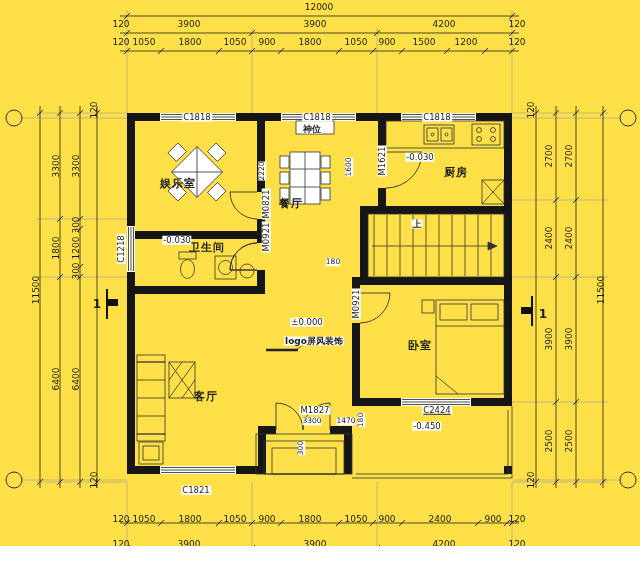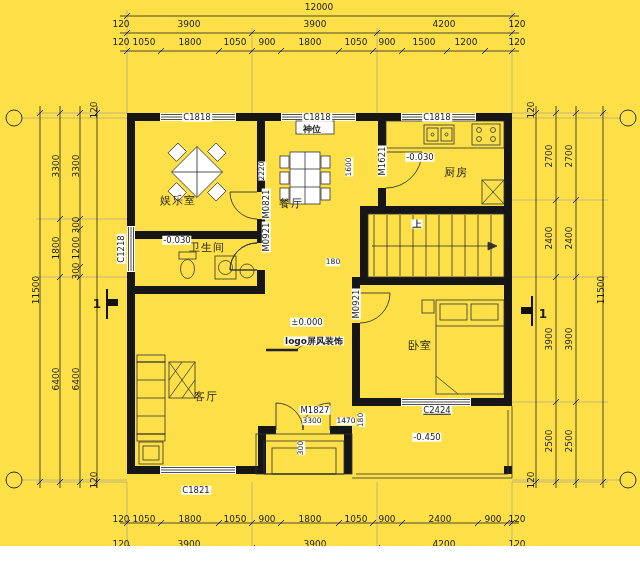--- a/index.html
+++ b/index.html
@@ -3,21 +3,21 @@
 <meta charset="utf-8">
 <style>
   html,body{margin:0;padding:0;background:#ffffff;}
   .canvas{position:relative;width:640px;height:546px;background:#fde047;overflow:hidden;
           font-family:"DejaVu Sans",sans-serif;color:#1c1c1c;}
   .canvas svg{position:absolute;left:0;top:0;z-index:1;}
   #labels{position:absolute;left:0;top:0;width:640px;height:583px;z-index:5;}
   .lbl{position:absolute;transform:translate(-50%,-50%);white-space:nowrap;color:#1c1c1c;line-height:1;}
   .rot{transform:translate(-50%,-50%) rotate(-90deg);}
   .dim{font-size:9px;}
-  .room{font-size:11px;letter-spacing:1px;}
+  .room{font-size:11px;letter-spacing:1px;font-weight:bold;}
   .open{font-size:8.5px;background:#fdfdfb;padding:0 1px;}
   .elev{font-size:8.5px;background:#fdfdfb;padding:0 1px;text-align:center;}
   .note{font-size:9px;background:#fdfdfb;padding:0 1px;font-weight:bold;}
   .tiny{font-size:7.5px;background:#fdfdfb;}
   .sec{font-size:12px;font-weight:bold;}
   .watermark{position:absolute;left:313px;top:283px;transform:translate(-50%,-50%);
              z-index:6;font-size:50px;font-weight:700;letter-spacing:12px;white-space:nowrap;
              opacity:.8;}
 </style>
 </head>
@@ -377,41 +377,41 @@
       <span class="lbl dim rot" style="left: 569px; top: 156px;">2700</span>
       <span class="lbl dim rot" style="left: 569px; top: 238px;">2400</span>
       <span class="lbl dim rot" style="left: 569px; top: 339px;">3900</span>
       <span class="lbl dim rot" style="left: 569px; top: 441px;">2500</span>
       <span class="lbl dim rot" style="left: 531px; top: 110px;">120</span>
       <span class="lbl dim rot" style="left: 549px; top: 156px;">2700</span>
       <span class="lbl dim rot" style="left: 549px; top: 238px;">2400</span>
       <span class="lbl dim rot" style="left: 549px; top: 339px;">3900</span>
       <span class="lbl dim rot" style="left: 549px; top: 441px;">2500</span>
       <span class="lbl dim rot" style="left: 531px; top: 480px;">120</span>
-      <span class="lbl room" style="left: 178px; top: 200px;">娱乐室</span>
+      <span class="lbl room" style="left: 178px; top: 183px;">娱乐室</span>
       <span class="lbl room" style="left: 291px; top: 203px;">餐厅</span>
       <span class="lbl room" style="left: 456px; top: 172px;">厨房</span>
       <span class="lbl room" style="left: 207px; top: 247px;">卫生间</span>
       <span class="lbl room" style="left: 206px; top: 396px;">客厅</span>
       <span class="lbl room" style="left: 420px; top: 345px;">卧室</span>
       <span class="lbl open" style="left: 197px; top: 117px;">C1818</span>
       <span class="lbl open" style="left: 317px; top: 117px;">C1818</span>
       <span class="lbl open" style="left: 437px; top: 117px;">C1818</span>
       <span class="lbl open" style="left: 315px; top: 410px;">M1827</span>
       <span class="lbl open" style="left: 437px; top: 410px; text-decoration: underline;">C2424</span>
       <span class="lbl open" style="left: 196px; top: 490px;">C1821</span>
       <span class="lbl open rot" style="left: 121px; top: 249px;">C1218</span>
       <span class="lbl open rot" style="left: 382px; top: 161px;">M1621</span>
       <span class="lbl open rot" style="left: 266px; top: 204px;">M0821</span>
       <span class="lbl open rot" style="left: 266px; top: 237px;">M0921</span>
       <span class="lbl open rot" style="left: 356px; top: 304px;">M0921</span>
       <span class="lbl elev" style="left: 177px; top: 240px;">-0.030</span>
       <span class="lbl elev" style="left: 420px; top: 157px;">-0.030</span>
       <span class="lbl elev" style="left: 307px; top: 322px;">±0.000</span>
-      <span class="lbl elev" style="left: 427px; top: 437px;">-0.450</span>
+      <span class="lbl elev" style="left: 427px; top: 426px;">-0.450</span>
       <span class="lbl note" style="left: 312px; top: 129px;">神位</span>
       <span class="lbl note" style="left: 417px; top: 224px;">上</span>
       <span class="lbl note" style="left: 314px; top: 341px;">logo屏风装饰</span>
       <span class="lbl tiny" style="left: 333px; top: 262px;">180</span>
       <span class="lbl tiny" style="left: 312px; top: 421px;">3300</span>
       <span class="lbl tiny" style="left: 346px; top: 421px;">1470</span>
       <span class="lbl tiny rot" style="left: 262px; top: 171px;">2220</span>
       <span class="lbl tiny rot" style="left: 349px; top: 167px;">1600</span>
       <span class="lbl tiny rot" style="left: 301px; top: 448px;">300</span>
       <span class="lbl tiny rot" style="left: 361px; top: 420px;">180</span>

